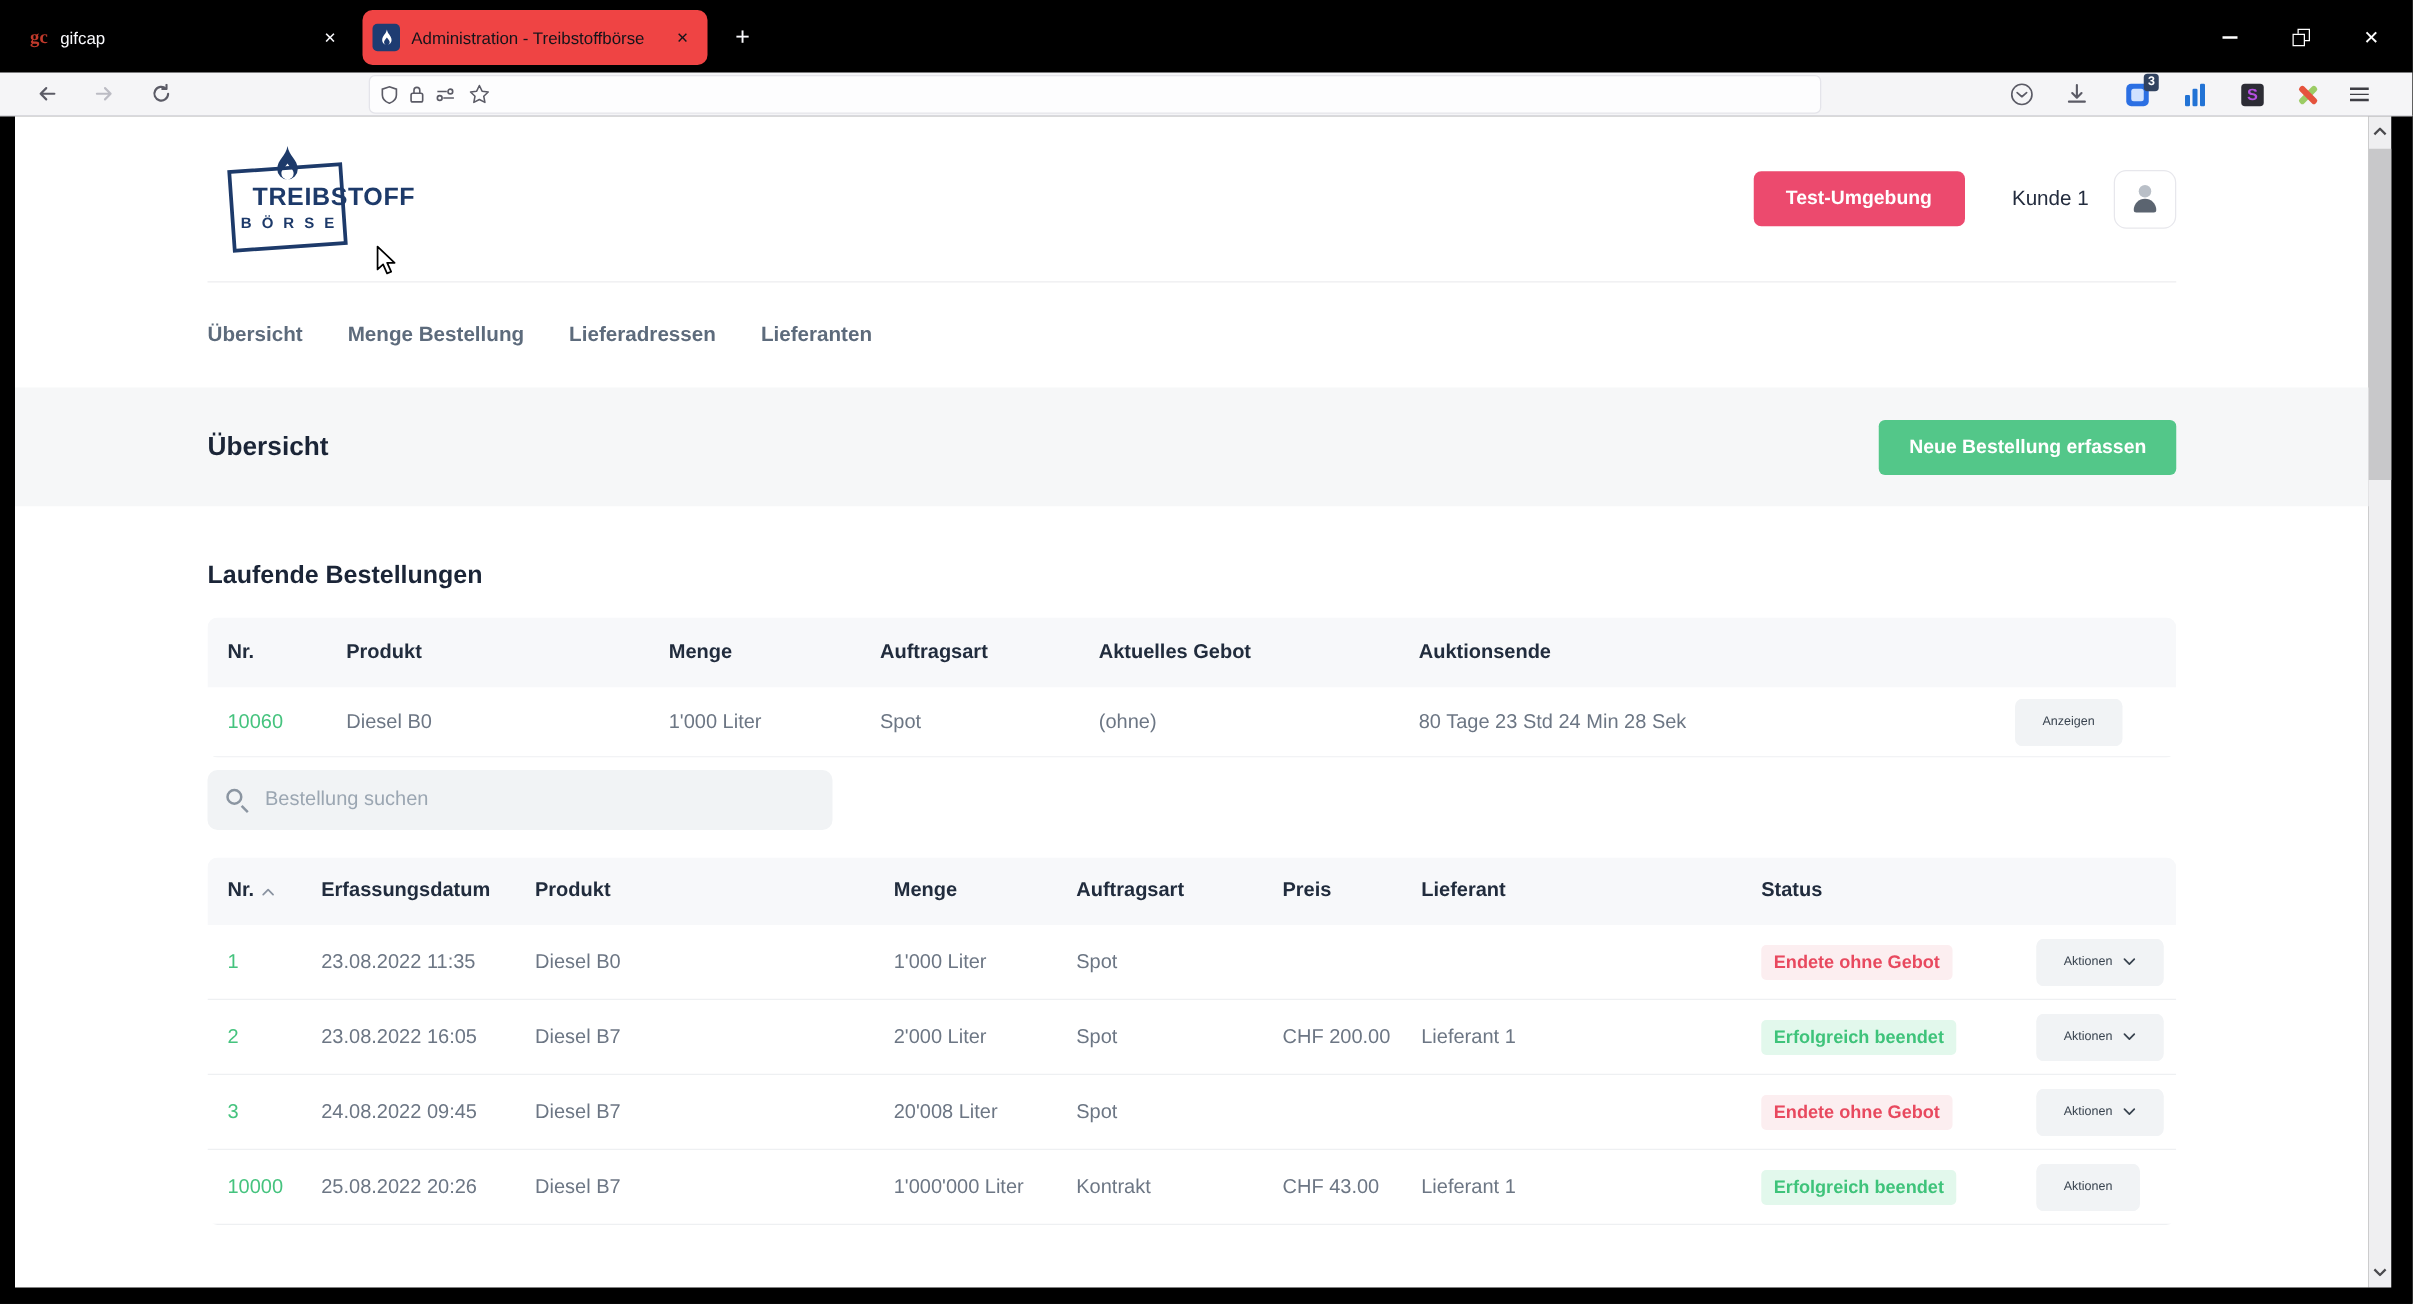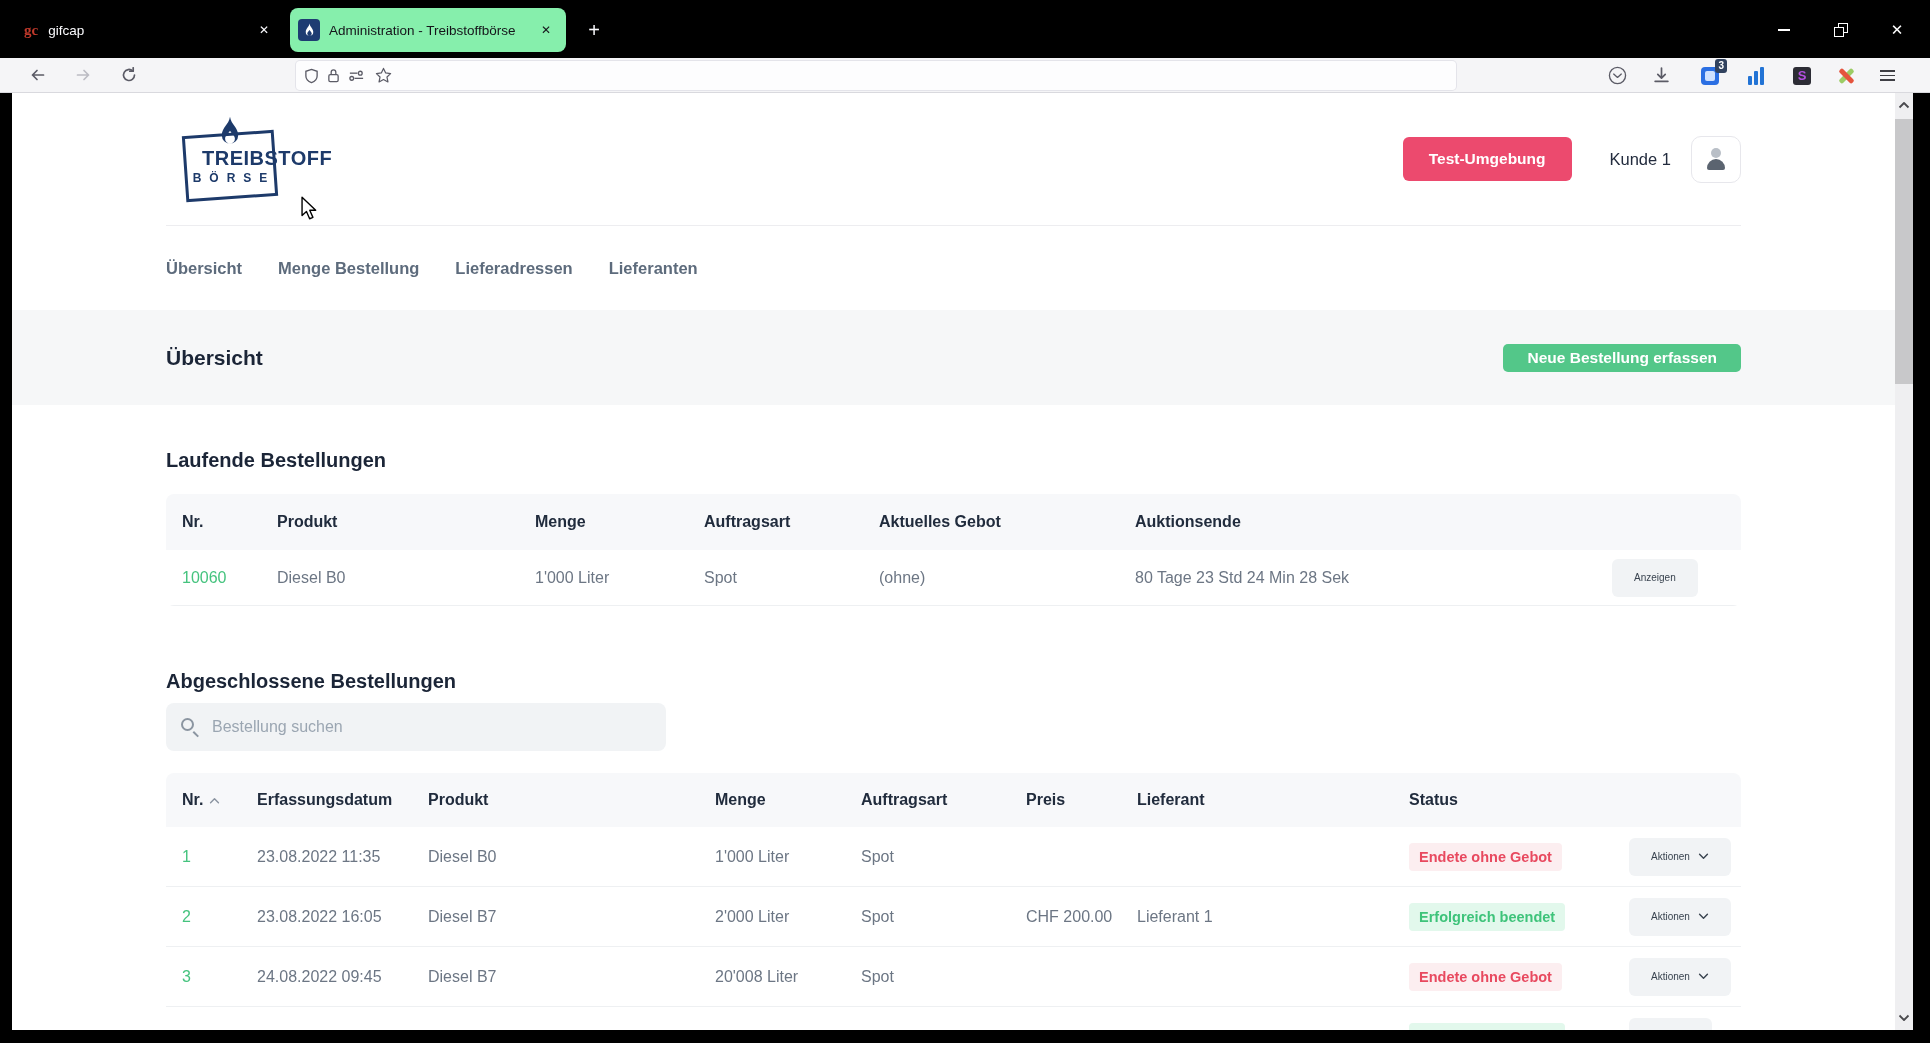--- a/index.html
+++ b/index.html
@@ -10,21 +10,21 @@
 
   
   .tabbar { position:absolute; left:0; top:0; width:100%; height:58px; background:#000; }
   .tab { position:absolute; top:8px; height:44px; display:flex; align-items:center;
          border-radius:8px; font-size:13.5px; }
   .tab-inactive { left:14px; width:272px; color:#fbfbfe; padding:0 10px; }
   .tab-inactive .tab-title { flex:1; margin-left:10px; }
   .gc-icon { color:#c0392b; font-weight:bold; font-size:15px; font-family:"Liberation Serif",serif; }
   .tab-close { width:24px; height:24px; display:flex; align-items:center; justify-content:center;
                font-size:12px; border-radius:4px; cursor:default; }
-  .tab-active { left:290px; width:276px; background:#86efac; color:#15141a; padding:0 8px; }
+  .tab-active { left:290px; width:276px; background:#ef4444; color:#15141a; padding:0 8px; }
   .favicon { width:22px; height:22px; border-radius:4px; background:#1e3c72; display:flex;
              align-items:center; justify-content:center; flex:none; }
   .tab-active .tab-title { flex:1; margin-left:9px; white-space:nowrap; overflow:hidden; }
   .tab-active .tab-close { color:#15141a; }
   .newtab { position:absolute; left:580px; top:16px; width:28px; height:28px; color:#fbfbfe;
             font-size:20px; display:flex; align-items:center; justify-content:center; font-weight:400;}
   .winctl { position:absolute; top:17px; height:26px; width:30px; display:flex;
             align-items:center; justify-content:center; }
   .wc-min { left:1769px; } .wc-res { left:1826px; } .wc-close { left:1882px; color:#fff; font-size:15px;}
   .wc-min-bar { width:12px; height:2px; background:#fff; }
@@ -83,21 +83,21 @@
   .person .head { position:absolute; left:6px; top:0; width:10px; height:10px; border-radius:50%; background:#b9bfc7;}
   .person .body { position:absolute; left:2px; top:11px; width:18px; height:11px;
                   border-radius:9px 9px 2px 2px; background:#5b6470; }
 
   .appnav { height:85px; border-top:1px solid #ededf0; display:flex; align-items:center; }
   .appnav a { color:#5d6b7c; font-size:16.5px; font-weight:600; text-decoration:none; margin-right:36px; }
 
   .band { background:#f6f7f8; height:95px; }
   .band .container { height:95px; display:flex; align-items:center; justify-content:space-between; }
   .page-title { color:#1b2537; font-size:21px; font-weight:800; }
-  .green-btn { background:#53c789; color:#fff; border:none; border-radius:5px; height:28px; padding:0 24px;
+  .green-btn { background:#53c789; color:#fff; border:none; border-radius:5px; height:44px; padding:0 24px;
                font-size:15.5px; font-weight:600; font-family:inherit; }
 
   .sec-title { color:#1b2537; font-size:20px; font-weight:800; }
   .sec1-title { margin-top:44px; }
   .sec2-title { margin-top:64px; }
 
   .tbl { margin-top:22px; border-radius:8px; overflow:hidden; }
   .trow { display:flex; align-items:center; }
   .thead { background:#f7f8fa; font-weight:700; color:#212c3d; font-size:16px; }
   .tbody-row { background:#fff; border-bottom:1px solid #eef0f2; color:#6c7684; font-size:16px; }
@@ -322,21 +322,20 @@
           <div class="cell c1-menge">1'000 Liter</div>
           <div class="cell c1-art">Spot</div>
           <div class="cell c1-gebot">(ohne)</div>
           <div class="cell c1-ende">80 Tage 23 Std 24 Min 28 Sek</div>
           <div class="cell c1-act">
             <button class="gray-btn">Anzeigen</button>
           </div>
         </div>
       </div>
 
-      <div class="sec-title sec2-title">Abgeschlossene Bestellungen</div>
 
       <div class="search">
         <span class="mag">
             <span class="lens"></span>
             <span class="handle"></span>
           </span>
         <input type="text" placeholder="Bestellung suchen" style="">
       </div>
 
       <div class="tbl t2">

